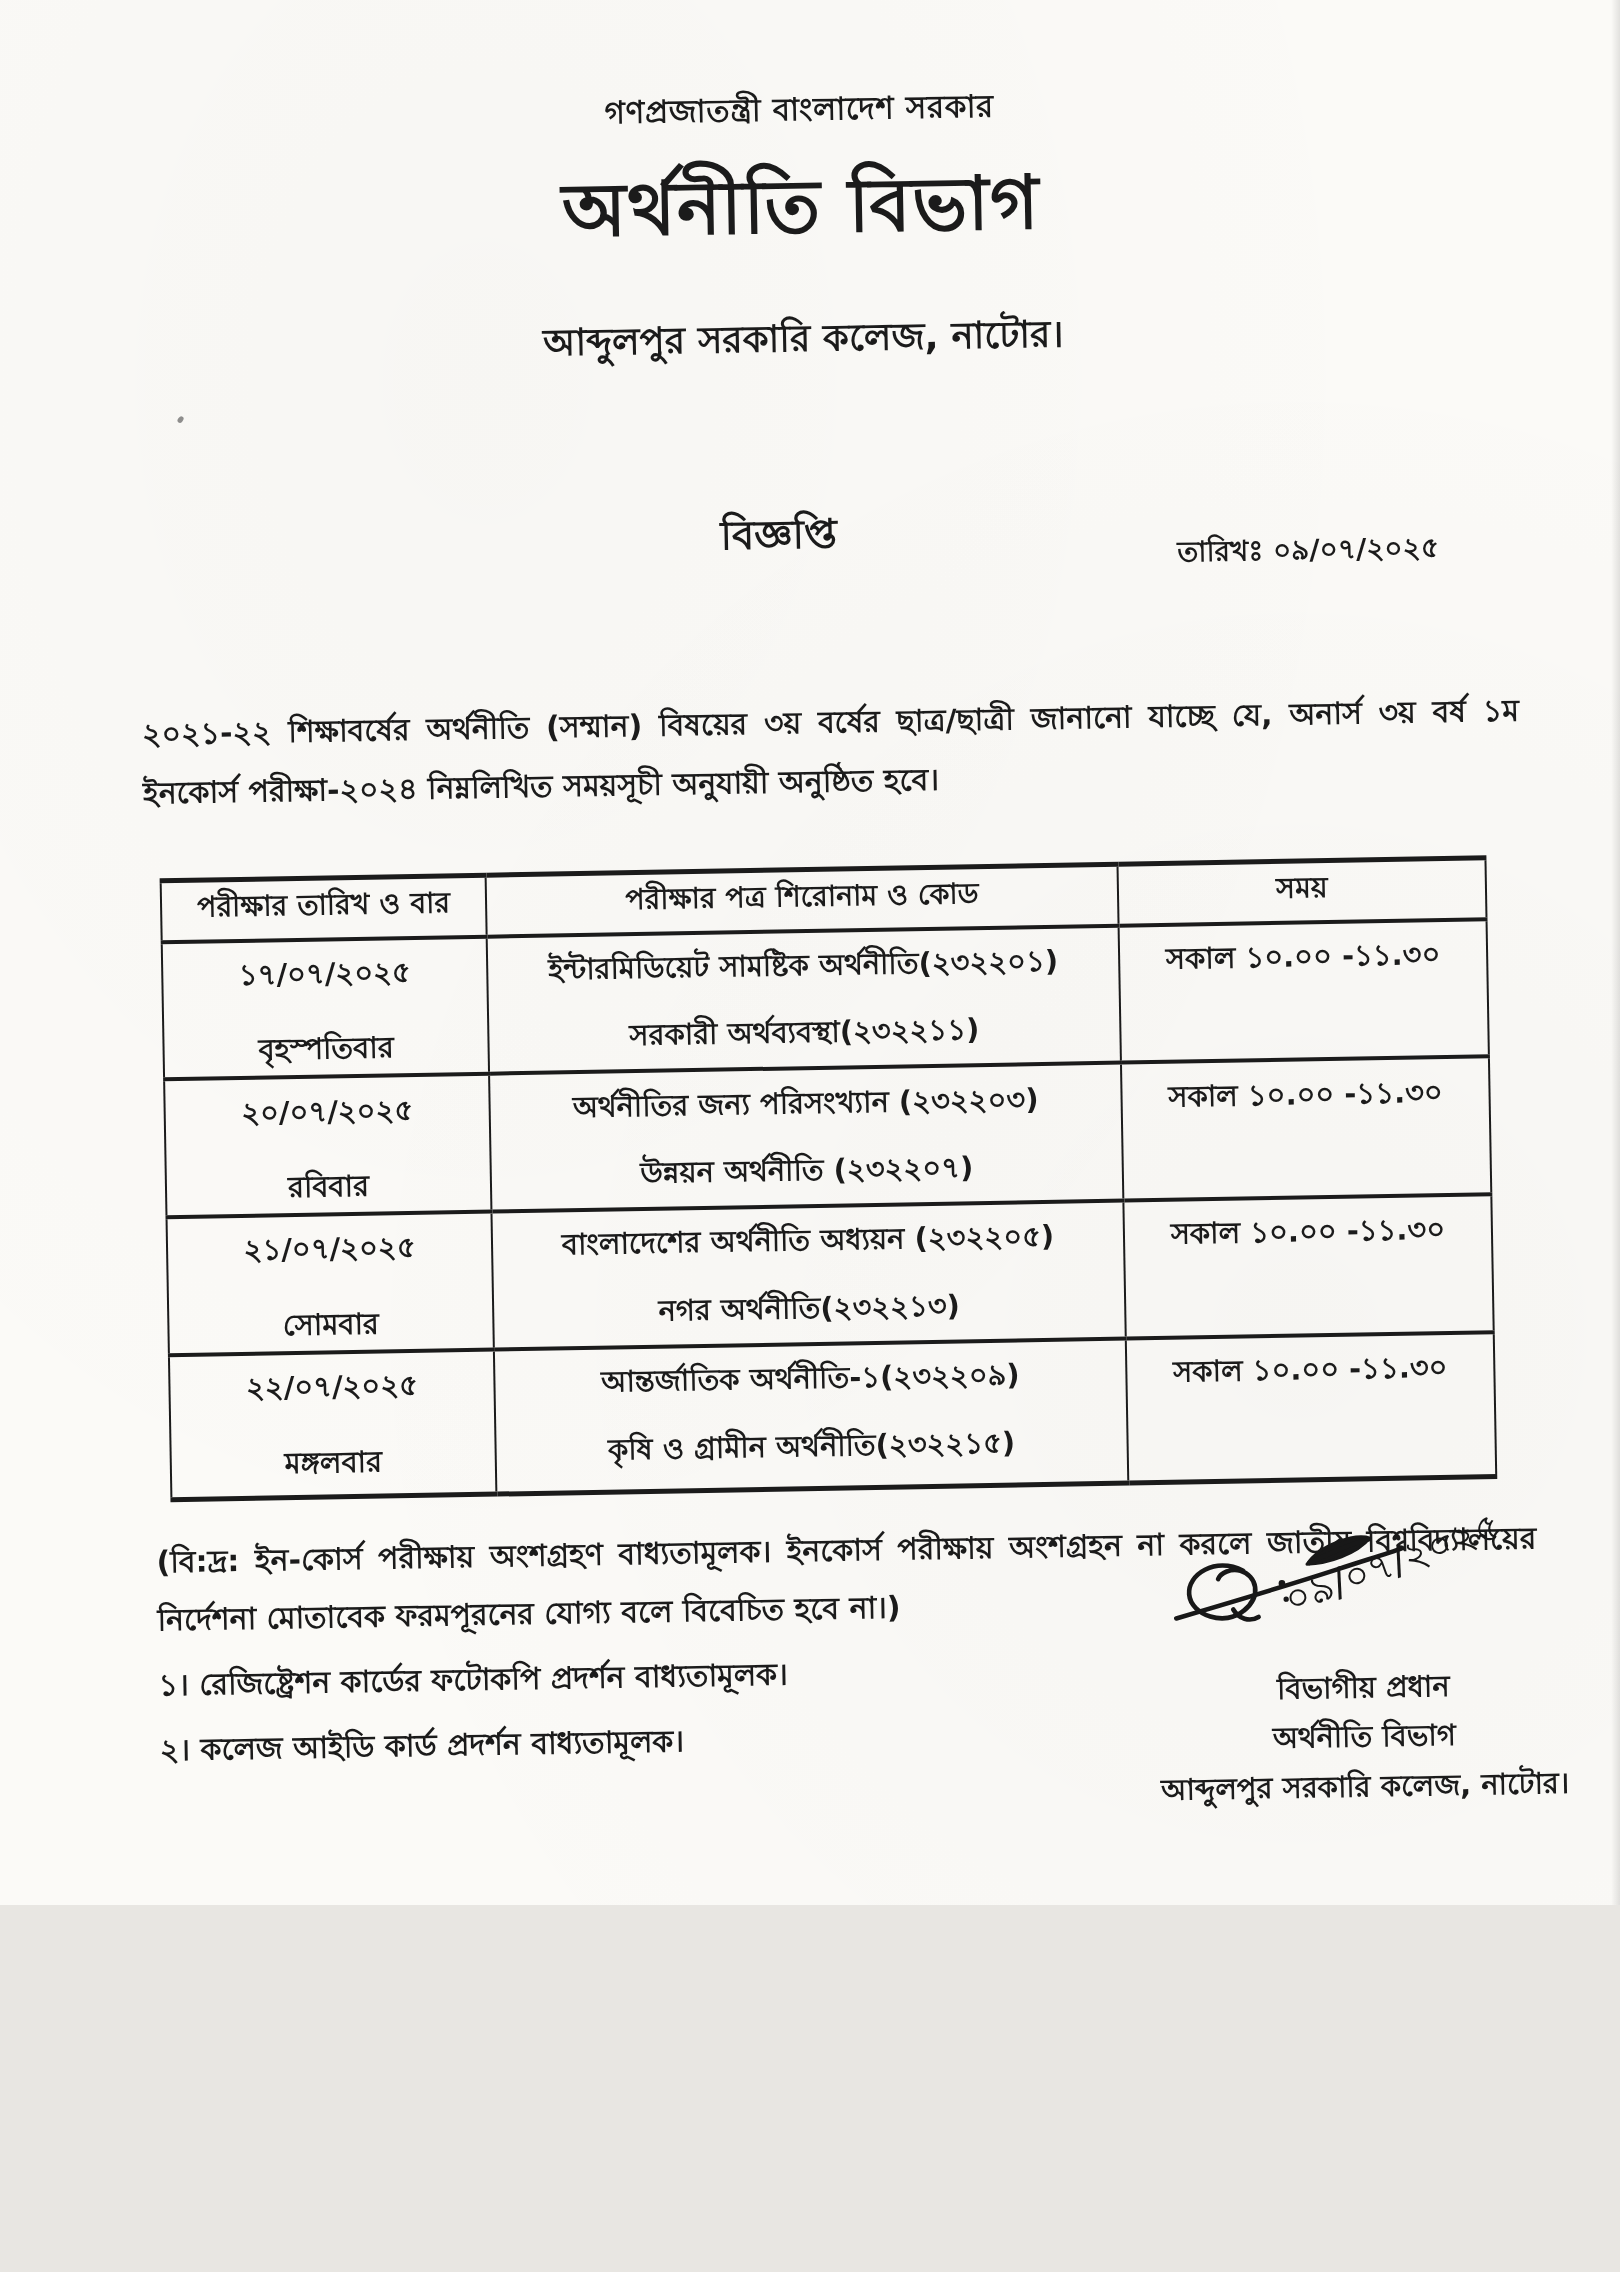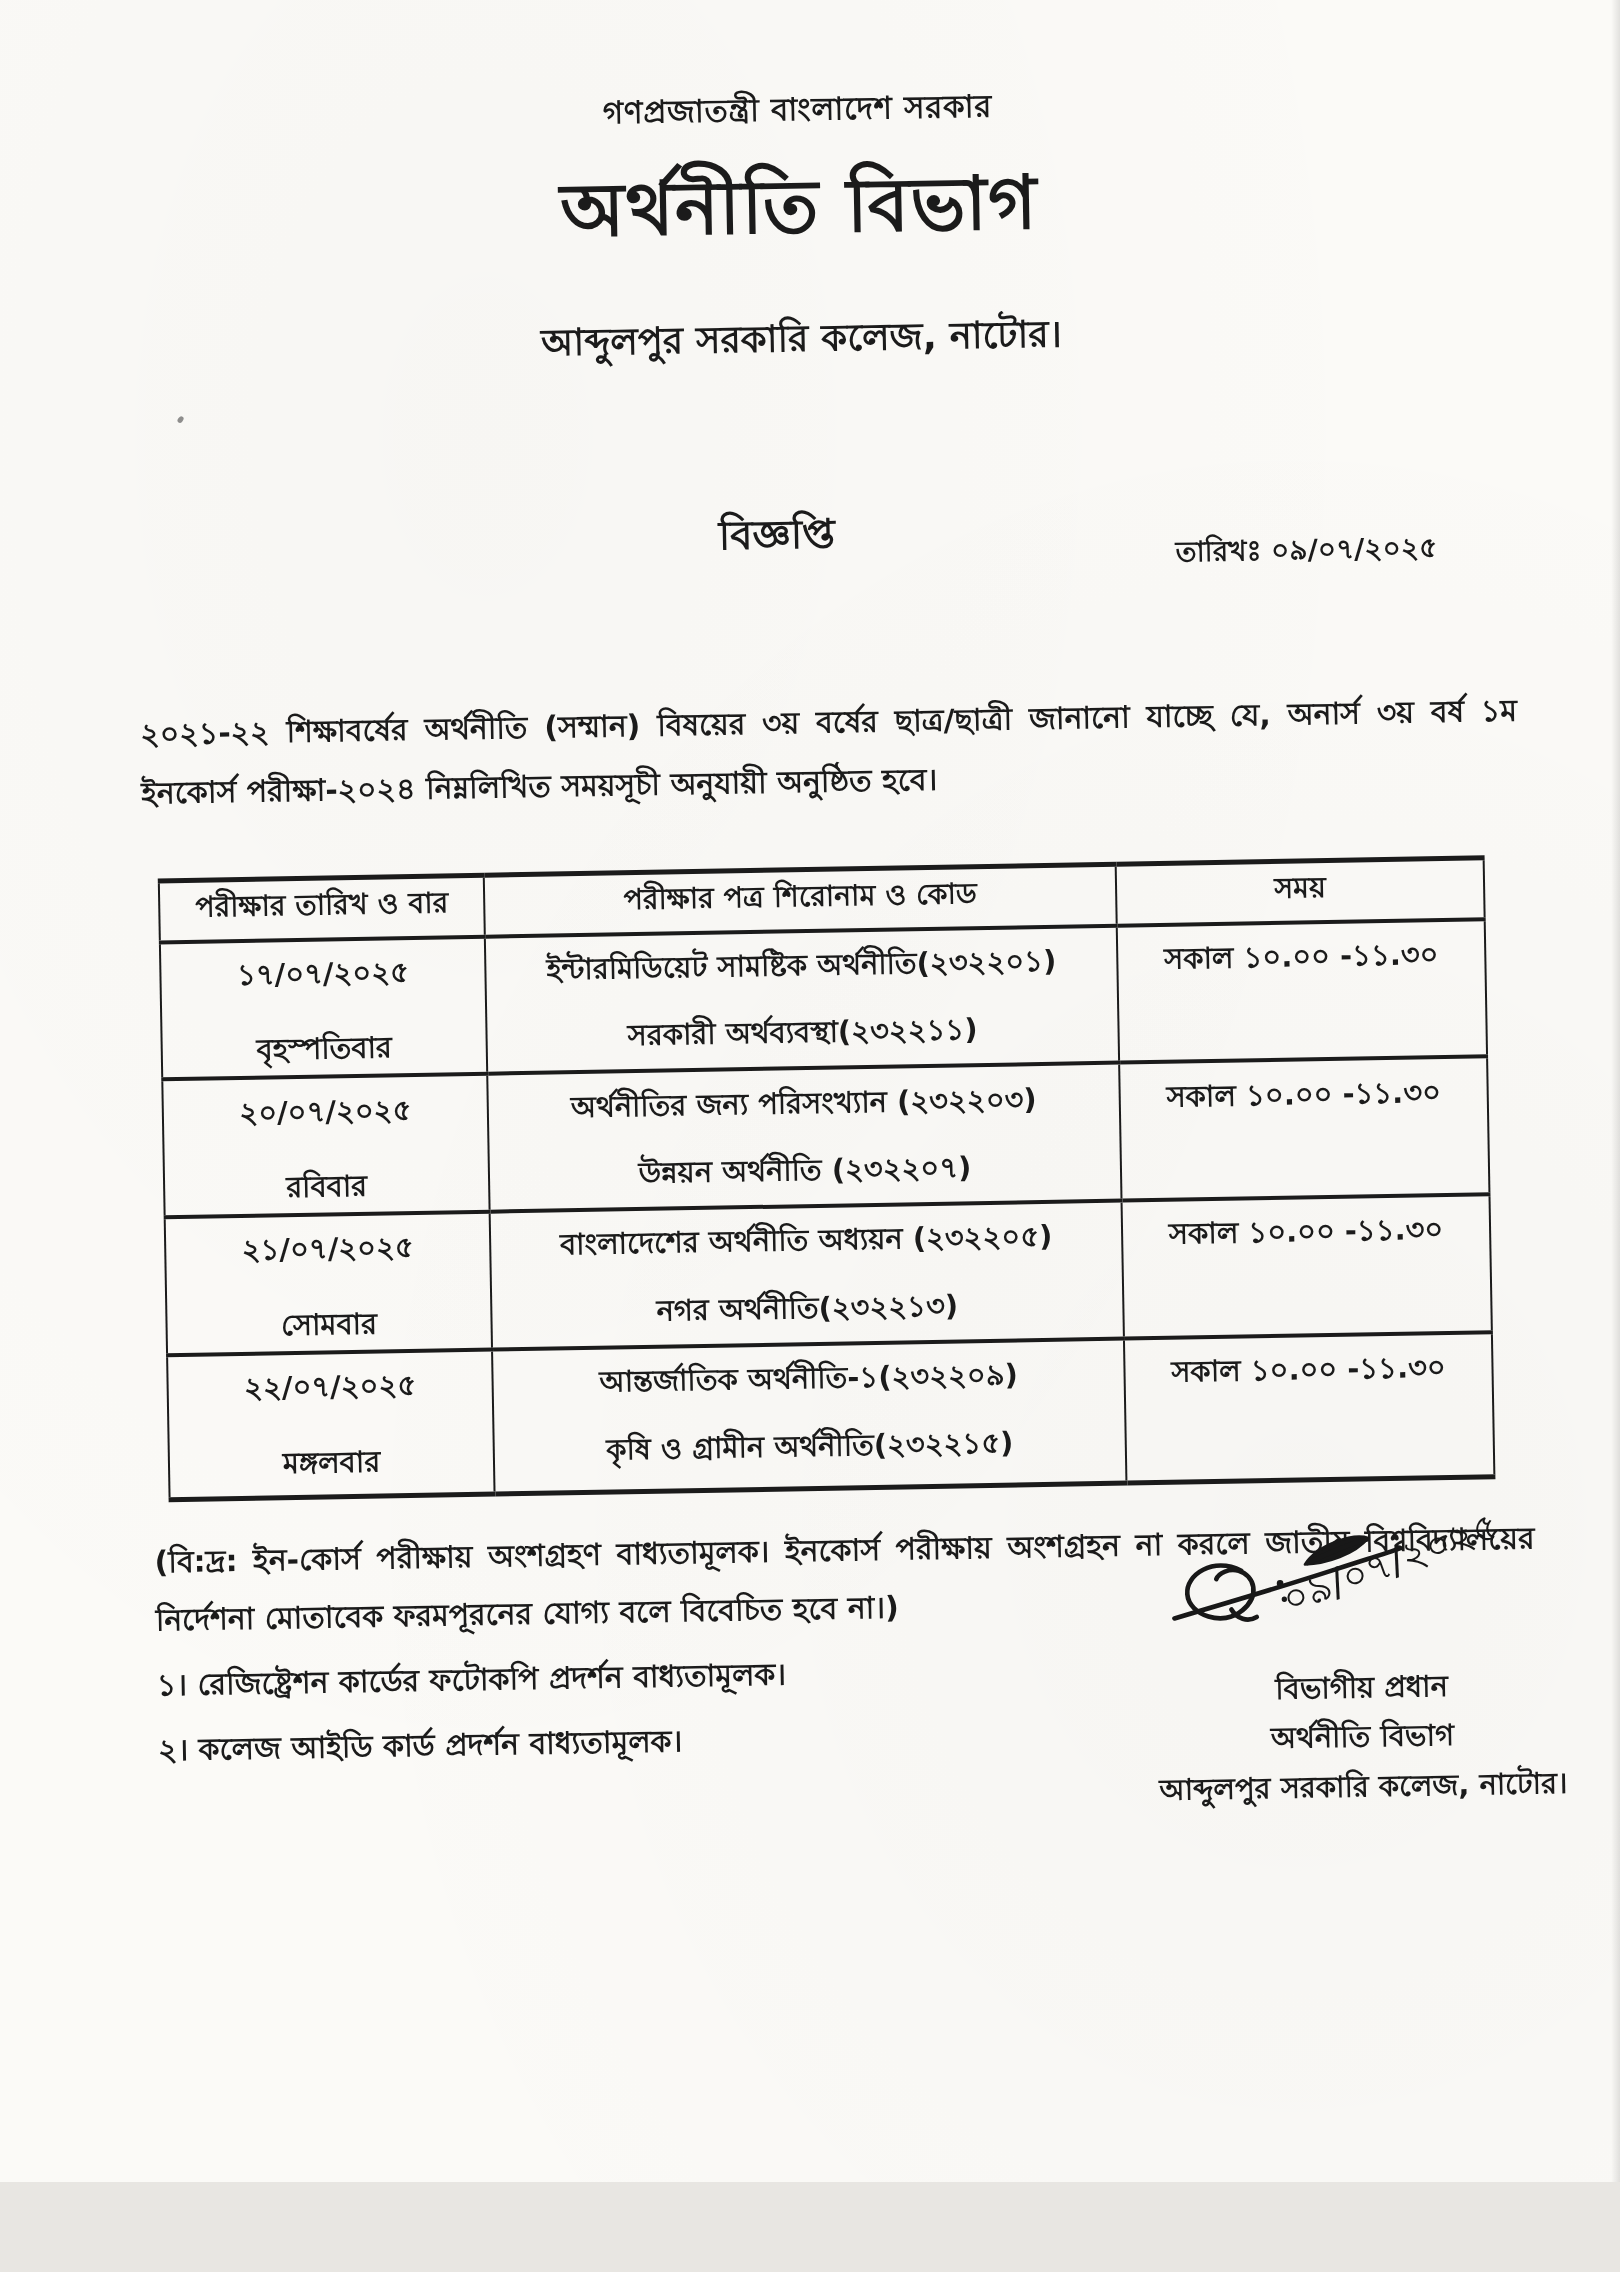--- a/index.html
+++ b/index.html
@@ -4,21 +4,21 @@
 <style>
   :root{
     --ink:#1b1b1b;
     --paper:#fbfaf7;
   }
   *{margin:0;padding:0;box-sizing:border-box;}
   html,body{background:#e8e6e2;}
   .page{
     position:relative;
     width:1620px;
-    height:2182px;
+    height:1905px;
     margin:0 auto;
     background:var(--paper);
     background-image:
       radial-gradient(ellipse at 30% 20%, rgba(0,0,0,0.015), transparent 60%),
       radial-gradient(ellipse at 80% 70%, rgba(0,0,0,0.02), transparent 55%);
     overflow:hidden;
     font-family:"DejaVu Sans", sans-serif;
     color:var(--ink);
   }
   .edge-shade{

